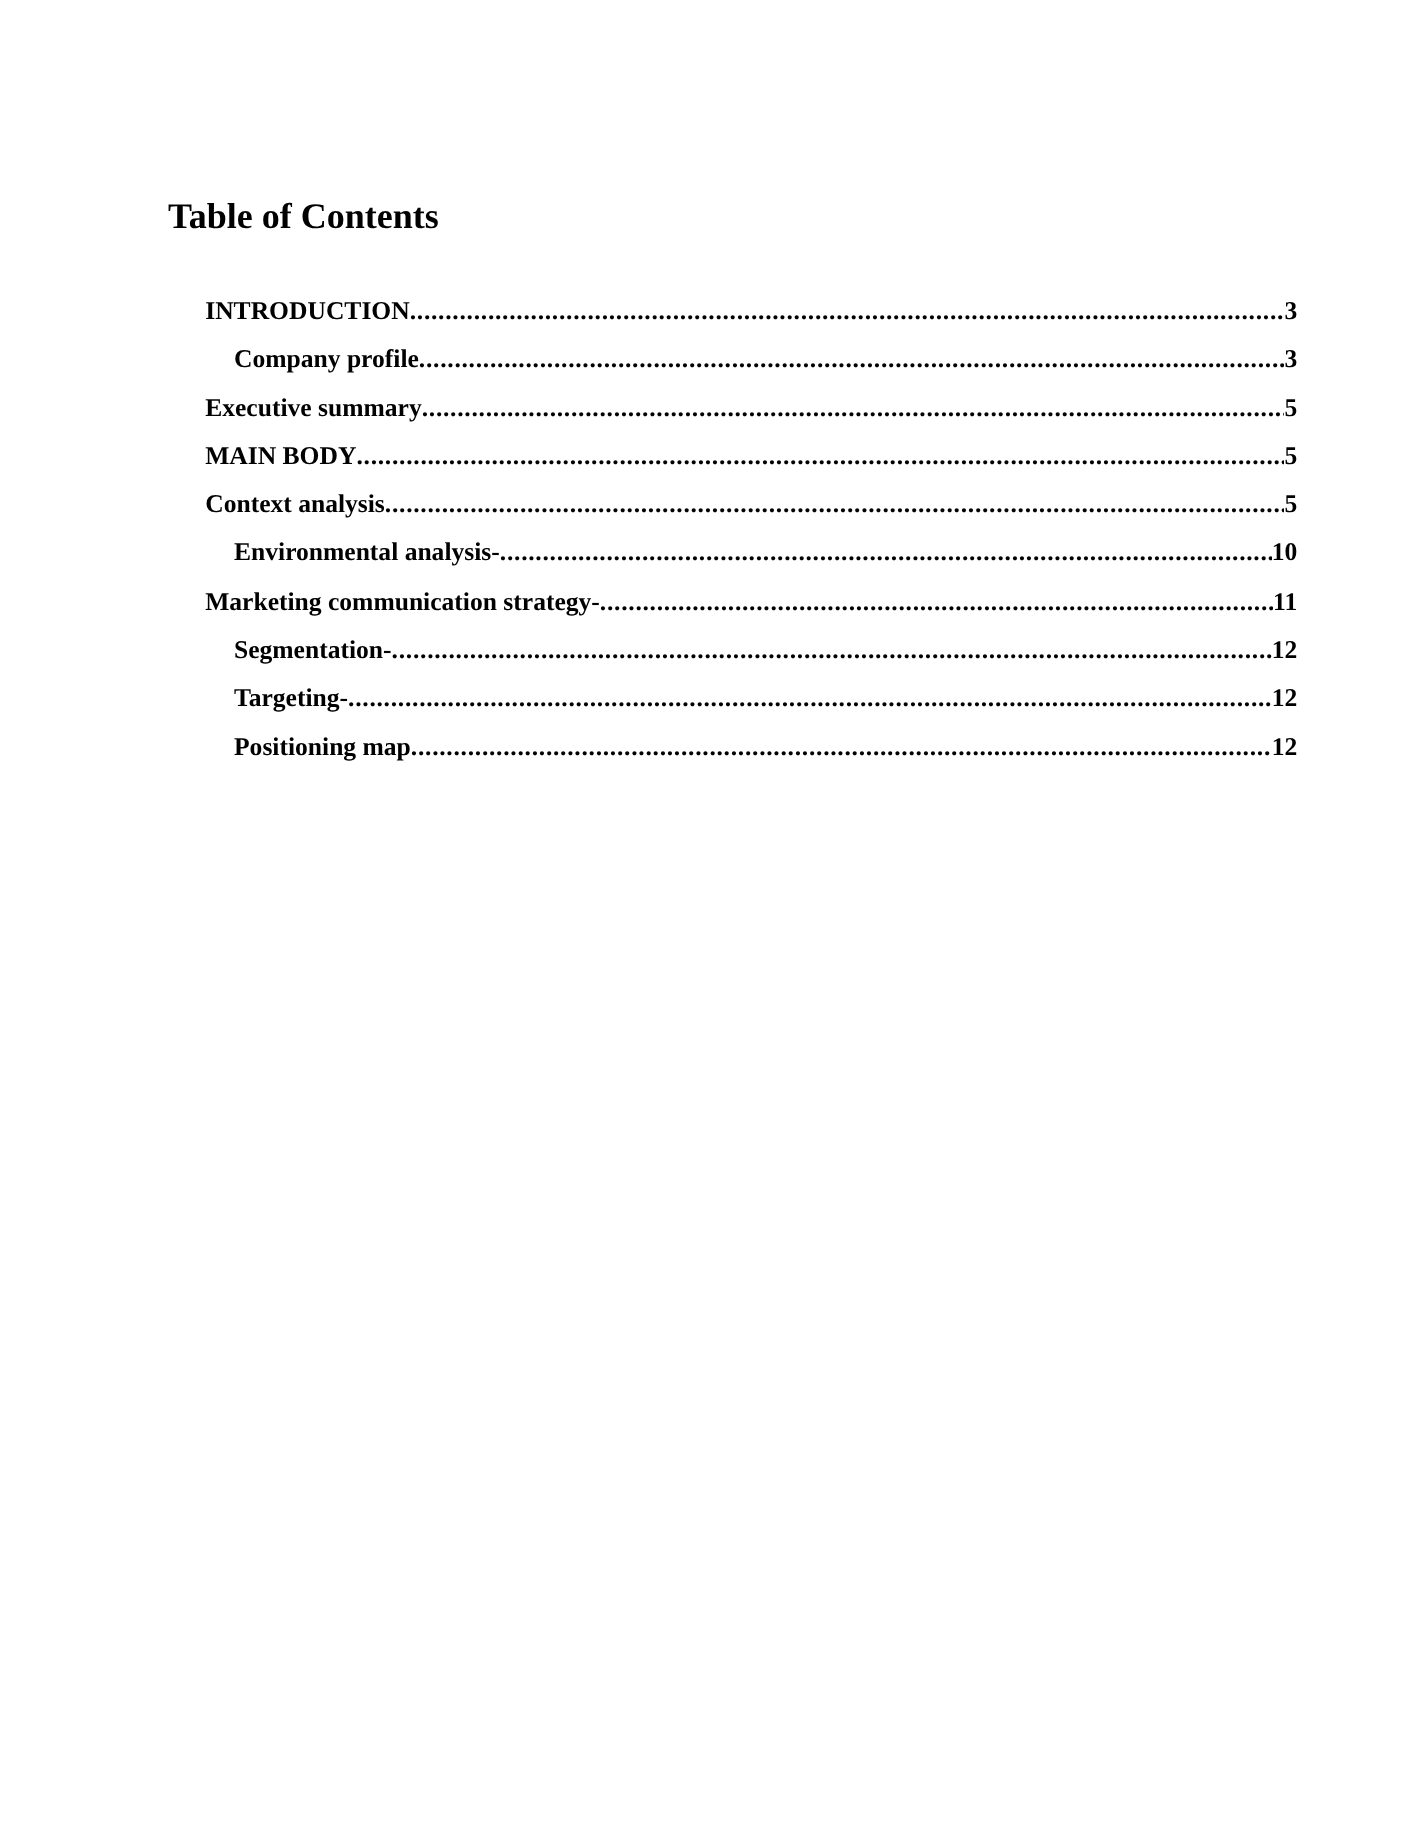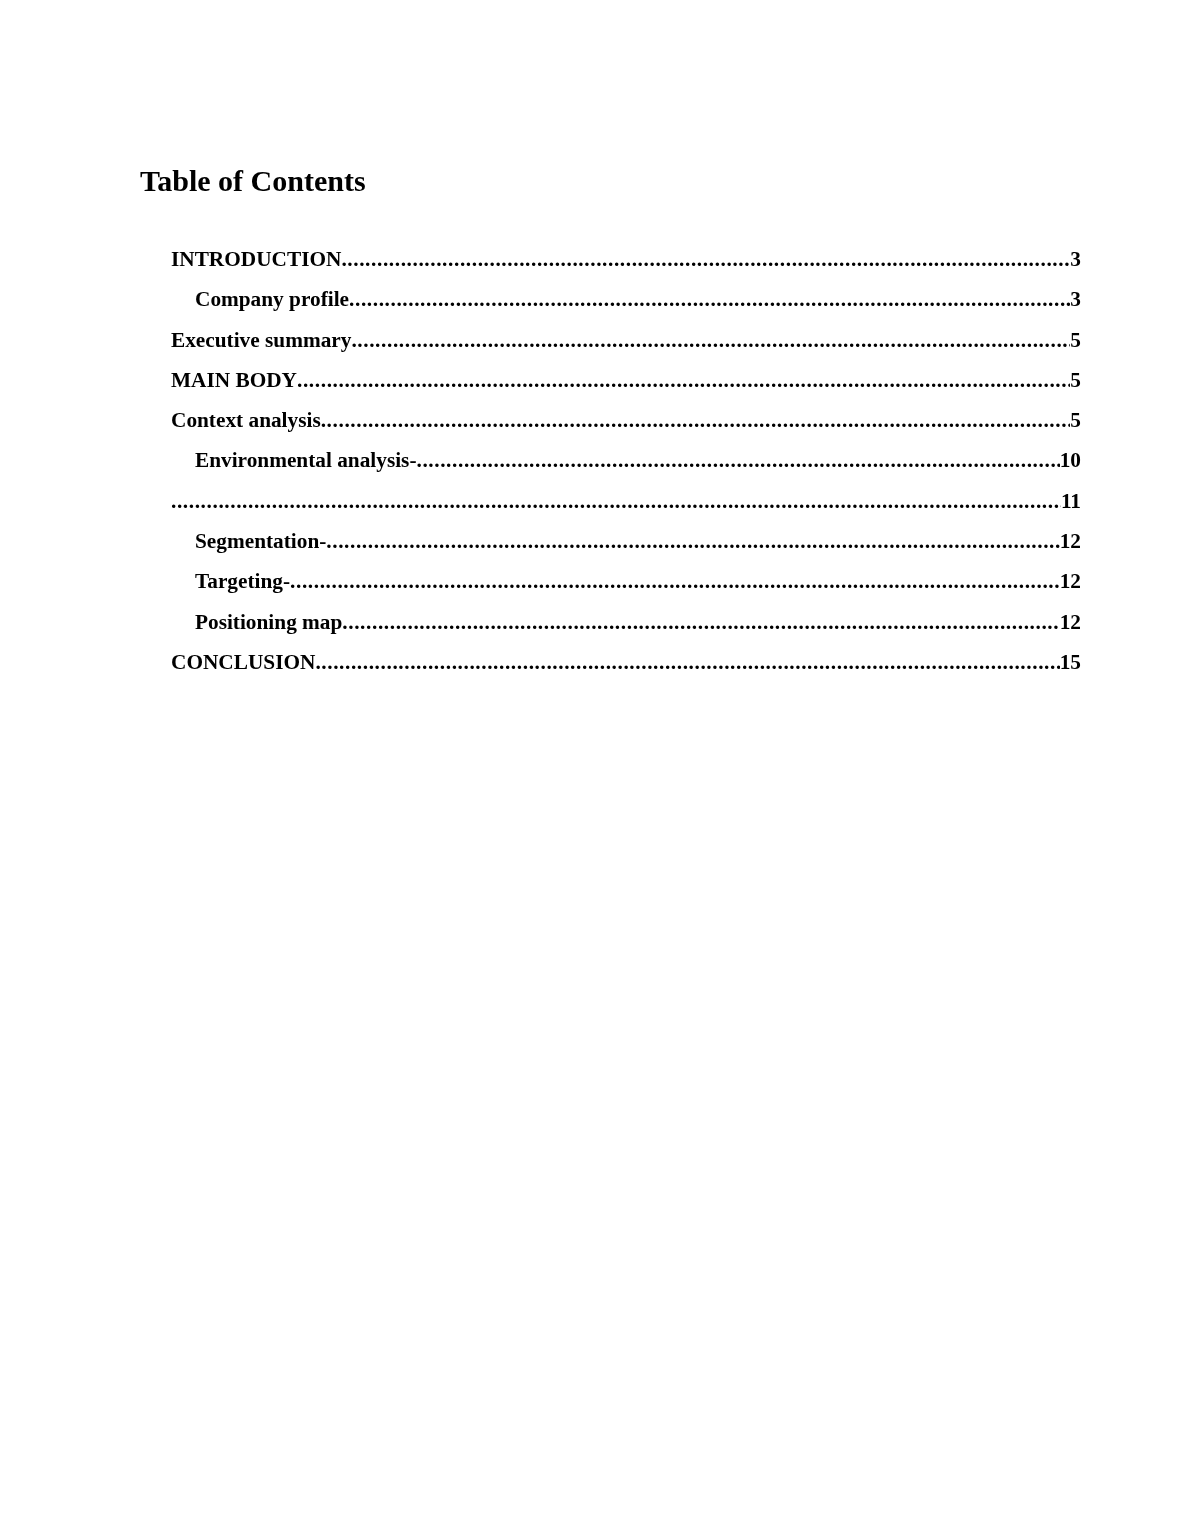--- a/index.html
+++ b/index.html
@@ -104,37 +104,33 @@
       <span class="toc-label">Context analysis</span>
       <span class="toc-leader"></span>
       <span class="toc-page">5</span>
     </li>
     <li class="toc-entry level-2">
       <span class="toc-label">Environmental analysis-</span>
       <span class="toc-leader"></span>
       <span class="toc-page">10</span>
     </li>
     <li class="toc-entry level-1">
+      <span class="toc-label">Marketing communication strategy-</span>
       <span class="toc-leader"></span>
       <span class="toc-page">11</span>
     </li>
     <li class="toc-entry level-2">
       <span class="toc-label">Segmentation-</span>
       <span class="toc-leader"></span>
       <span class="toc-page">12</span>
     </li>
     <li class="toc-entry level-2">
       <span class="toc-label">Targeting-</span>
       <span class="toc-leader"></span>
       <span class="toc-page">12</span>
     </li>
     <li class="toc-entry level-2">
       <span class="toc-label">Positioning map</span>
       <span class="toc-leader"></span>
       <span class="toc-page">12</span>
     </li>
-    <li class="toc-entry level-1">
-      <span class="toc-label">CONCLUSION</span>
-      <span class="toc-leader"></span>
-      <span class="toc-page">15</span>
-    </li>
   </ul>
 </div>
 
 </body></html>

